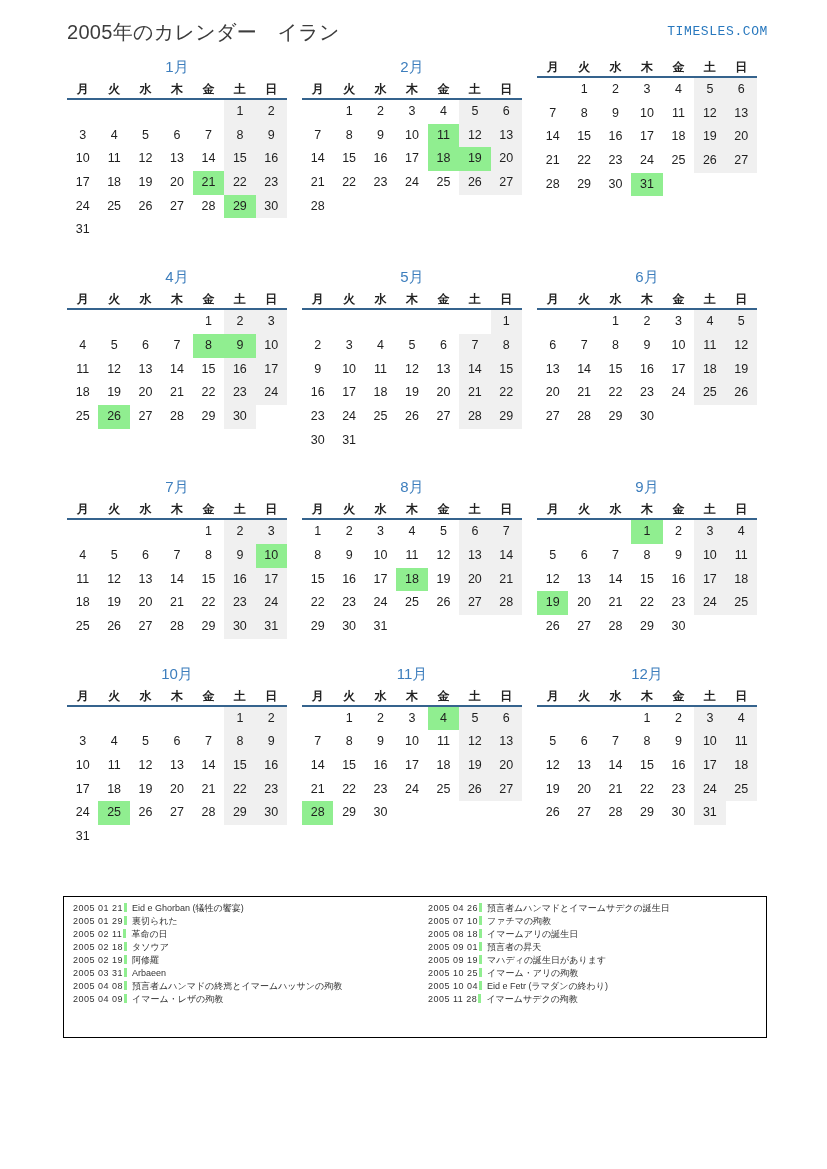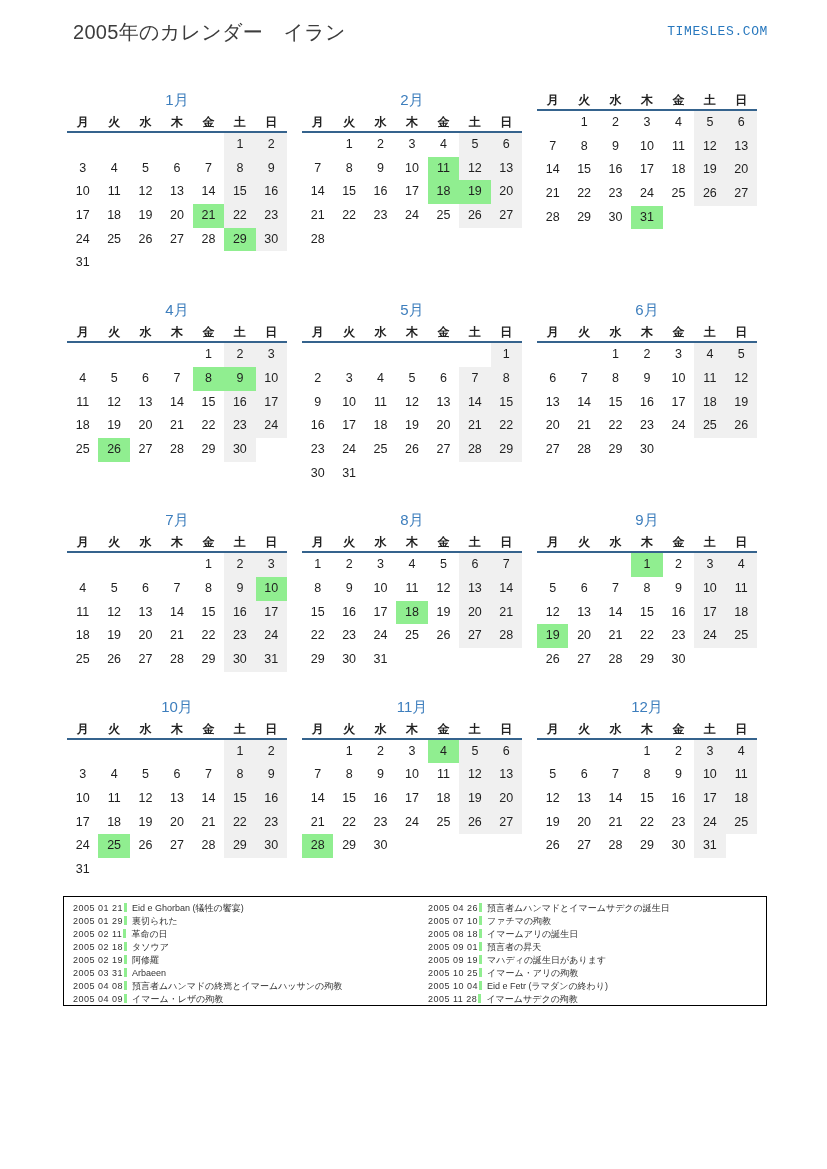--- a/index.html
+++ b/index.html
@@ -18,21 +18,21 @@
   }
   .page {
     position: relative;
     width: 827px;
     height: 1169px;
     background: #ffffff;
     overflow: hidden;
   }
   .page-title {
     position: absolute;
-    left: 73px;
+    left: 67px;
     top: 19px;
     font-size: 20px;
     font-weight: 400;
     color: #3c3c3c;
     letter-spacing: 0.3px;
     text-align: right;
   }
   .brand {
     position: absolute;
     top: 24px;
@@ -40,21 +40,21 @@
     font-size: 13px;
     color: var(--brand);
     letter-spacing: 0.6px;
     text-decoration: none;
     cursor: pointer;
     font-family: Liberation Mono, monospace;
   }
   .months {
     position: absolute;
     left: 67px;
-    top: 91px;
+    top: 58px;
     width: 690px;
     display: grid;
     grid-template-columns: repeat(3, 220px);
     column-gap: 15px;
     row-gap: 26px;
     align-items: start;
   }
   .month { width: 220px; }
   .month-title {
     height: 18px;
@@ -88,21 +88,21 @@
     font-size: 12.5px;
     color: var(--text);
   }
   .cell.weekend { background: var(--weekend-bg); }
   .cell.holiday { background: var(--holiday-bg); }
   .legend {
     position: absolute;
     left: 63px;
     top: 896px;
     width: 704px;
-    height: 110px;
+    height: 142px;
     border: 1.5px solid #000;
     display: flex;
     padding: 5px 0 0 9px;
     background: #fff;
   }
   .legend-col { width: 355px; }
   .legend-col.right { width: auto; flex: 1; }
   .legend-item {
     font-size: 9px;
     line-height: 13px;

